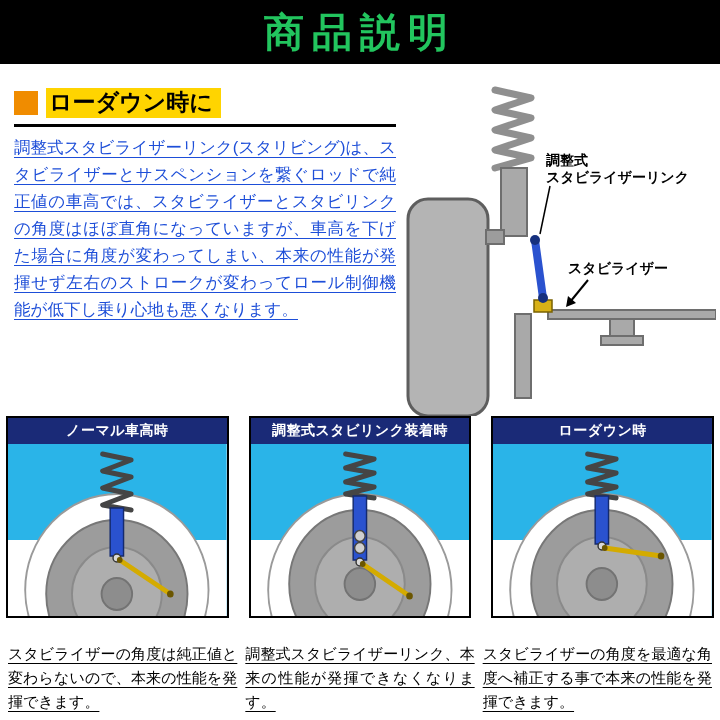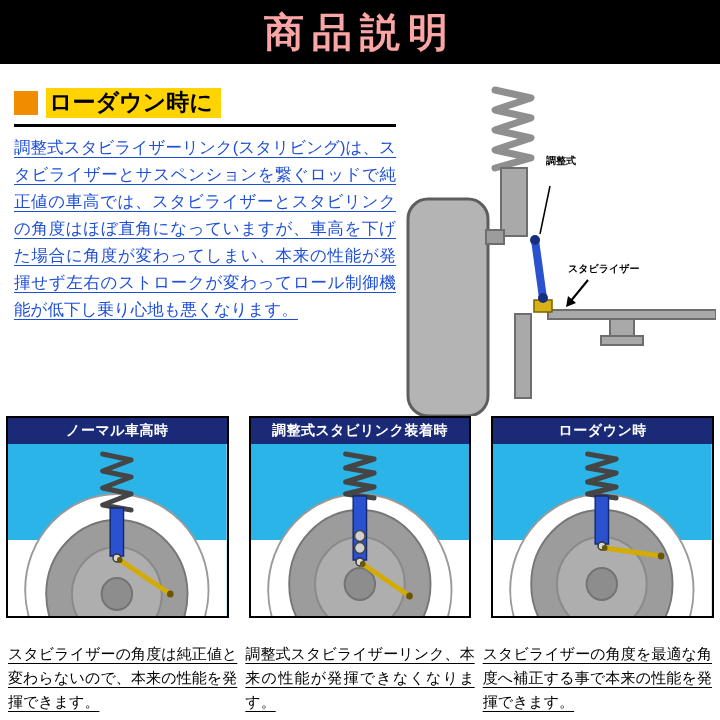--- a/index.html
+++ b/index.html
@@ -2,38 +2,38 @@
 <html><head>
 <meta charset="utf-8">
 <style>
   * { box-sizing: border-box; margin: 0; padding: 0; }
   html,body { background:#fff; }
   body { font-family:"Liberation Sans","DejaVu Sans",sans-serif; }
   .page { width:720px; height:720px; background:#fff; position:relative; overflow:hidden; }
 
   
   .banner { height:64px; background:#000; display:flex; align-items:center; justify-content:center; }
-  .banner-title { color:#fca5a5; font-size:40px; font-weight:bold; letter-spacing:8px; }
+  .banner-title { color:#22c55e; font-size:40px; font-weight:bold; letter-spacing:8px; }
 
   
   .top-section { position:relative; height:352px; }
 
   .heading-wrap { position:absolute; left:14px; top:24px; width:382px;
                   display:flex; align-items:center; gap:8px;
                   padding-bottom:6px; border-bottom:3px solid #000; }
   .heading-bullet { width:24px; height:24px; background:#f08c00; flex:none; }
   .heading-label { font-size:23px; font-weight:bold; background:#ffd400; padding:1px 8px 1px 3px; line-height:1.2; }
 
   .intro { position:absolute; left:14px; top:70px; width:382px;
            font-size:16.5px; line-height:27px; text-align:justify; color:#1d4ed8; }
   .intro p { text-decoration:underline; text-decoration-thickness:1px; text-underline-offset:4px; }
 
   .diagram { position:absolute; left:398px; top:10px; width:318px; height:342px; }
   .diagram svg { position:absolute; left:0; top:0; }
-  .diagram-label { position:absolute; font-size:10px; font-weight:bold; line-height:17px; color:#000; white-space:nowrap; }
+  .diagram-label { position:absolute; font-size:14px; font-weight:bold; line-height:17px; color:#000; white-space:nowrap; }
   .link-label { left:148px; top:78px; }
   .bar-label  { left:170px; top:186px; }
 
   
   .panels-row { display:flex; gap:20px; margin:0 6px; }
   .panel { flex:1; border:2px solid #000; background:#fff; overflow:hidden; }
   .panel-header { height:26px; background:#1a2a77; color:#fff;
                   display:flex; align-items:center; justify-content:center;
                   font-size:14px; font-weight:bold; letter-spacing:.5px; white-space:nowrap; }
   .panel-body svg { display:block; width:100%; height:172px; }
@@ -85,20 +85,21 @@
         <circle cx="137" cy="166" r="5" fill="#16307e"></circle>
         <circle cx="145" cy="224" r="5" fill="#16307e"></circle>
 
         <line x1="152" y1="112" x2="142" y2="160" stroke="#000" stroke-width="1.5"></line>
 
         <line x1="190" y1="206" x2="172" y2="228" stroke="#000" stroke-width="2"></line>
         <polygon points="168,233 178,229 170,222" fill="#000"></polygon>
       </svg>
       <div class="diagram-label link-label">
         <div>調整式</div>
+        <div>スタビライザーリンク</div>
       </div>
       <div class="diagram-label bar-label">スタビライザー</div>
     </div>
   </div>
 
   <div class="panels-row">
 
     <div class="panel">
       <div class="panel-header">ノーマル車高時</div>
       <div class="panel-body">

